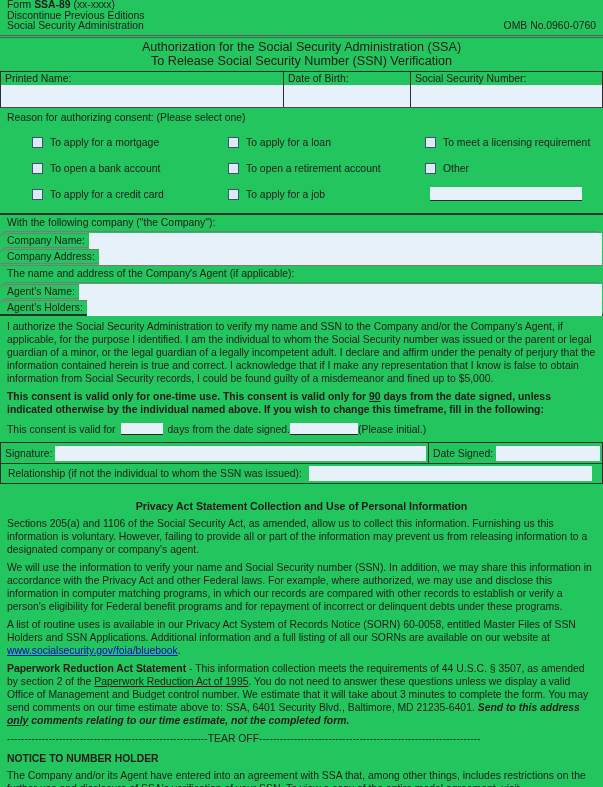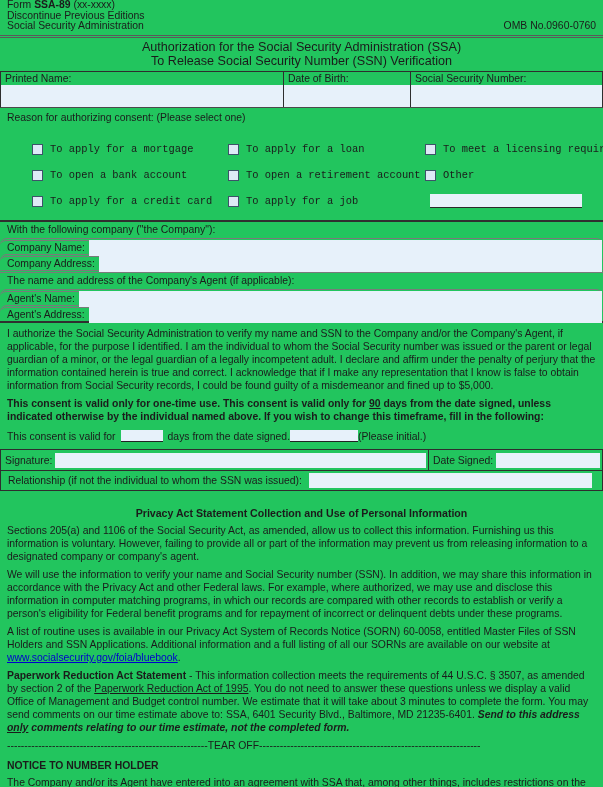--- a/index.html
+++ b/index.html
@@ -18,21 +18,21 @@
   .title{ text-align:center; font-weight:normal; font-size:12.6px; line-height:14.4px; margin-top:2px; }
   
   .id-table{ display:flex; border:1.5px solid #2e2e2e; border-bottom-color:#4a4a4a; margin-top:2px; }
   .id-cell{ border-left:1.5px solid #2e2e2e; display:flex; flex-direction:column; }
   .id-cell:first-child{ border-left:none; }
   .id-c1{ width:282px; } .id-c2{ width:127px; } .id-c3{ flex:1; }
   .id-lbl{ padding:1px 0 1px 4px; line-height:11.5px; }
   .id-field{ height:22px; background:#e7f1fa; }
   
   .reason-head{ padding:4px 7px 0 7px; line-height:12px; }
-  .cb-grid{ display:grid; grid-template-columns:196px 197px auto; padding-left:32px; margin-top:12px;font-family:Liberation Mono, monospace; }
+  .cb-grid{ display:grid; grid-template-columns:196px 197px auto; padding-left:32px; margin-top:5px; }
   .cb-item{ display:flex; align-items:center; height:26px; }
   .cb{ width:11px; height:11px; background:#ddeaf6; border:1px solid #3d5369; display:inline-block; flex:0 0 11px; }
   .cb-lbl{ margin-left:7px; white-space:nowrap; }
   .other-input{ width:152px; height:14px; background:#e7f1fa; border-bottom:1.4px solid #2a2a2a; margin-left:5px; align-self:center; }
   
   .co-block{ border-top:2px solid #2f2f2f; border-bottom:2px solid #2f2f2f; margin-top:6px; }
   .co-head{ padding:2px 0 2px 7px; line-height:12px; }
   .co-row{ display:flex; align-items:center; height:16px; border-top:3px double #7a7a7a; padding-left:7px;border-radius:7px; }
   .co-row + .co-head, .co-head + .co-row, .co-row + .co-row{ border-top:3px double #7a7a7a; }
   .co-block > :first-child{ border-top:none; }
@@ -147,21 +147,21 @@
     <div class="co-row">
       <span class="co-lbl">Company Address:</span>
       <span class="co-field"></span>
     </div>
     <div class="co-head" style="border-top:3px double #7a7a7a;">The name and address of the Company's Agent (if applicable):</div>
     <div class="co-row">
       <span class="co-lbl">Agent's Name:</span>
       <span class="co-field"></span>
     </div>
     <div class="co-row">
-      <span class="co-lbl">Agent's Address:</span>
+      <span class="co-lbl">Agent's Holders:</span>
       <span class="co-field"></span>
     </div>
   </div>
 
   <div class="para">I authorize the Social Security Administration to verify my name and SSN to the Company and/or the Company's Agent, if applicable, for the purpose I identified. I am the individual to whom the Social Security number was issued or the parent or legal guardian of a minor, or the legal guardian of a legally incompetent adult. I declare and affirm under the penalty of perjury that the information contained herein is true and correct. I acknowledge that if I make any representation that I know is false to obtain information from Social Security records, I could be found guilty of a misdemeanor and fined up to $5,000.</div>
 
   <div class="para para-bold" style="margin-top:5px;">
     <span>This consent is valid only for one-time use. This consent is valid only for </span><span class="u">90</span><span> days from the date signed, unless indicated otherwise by the individual named above.  If you wish to change this timeframe, fill in the following:</span>
   </div>
 

